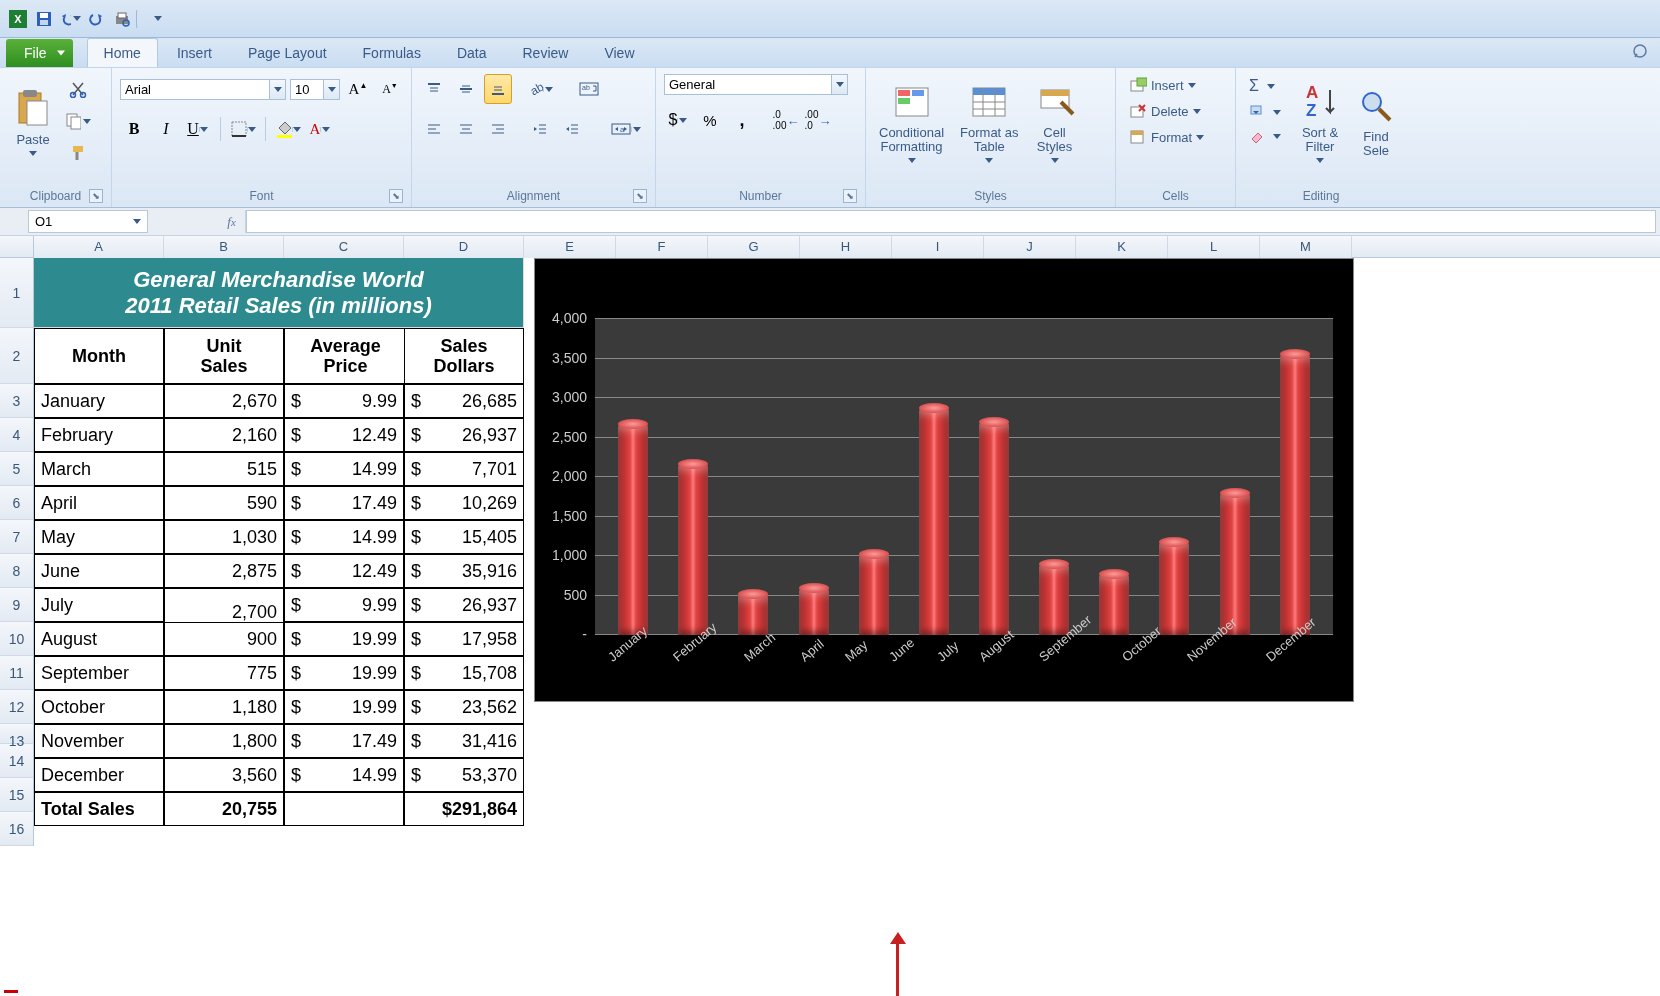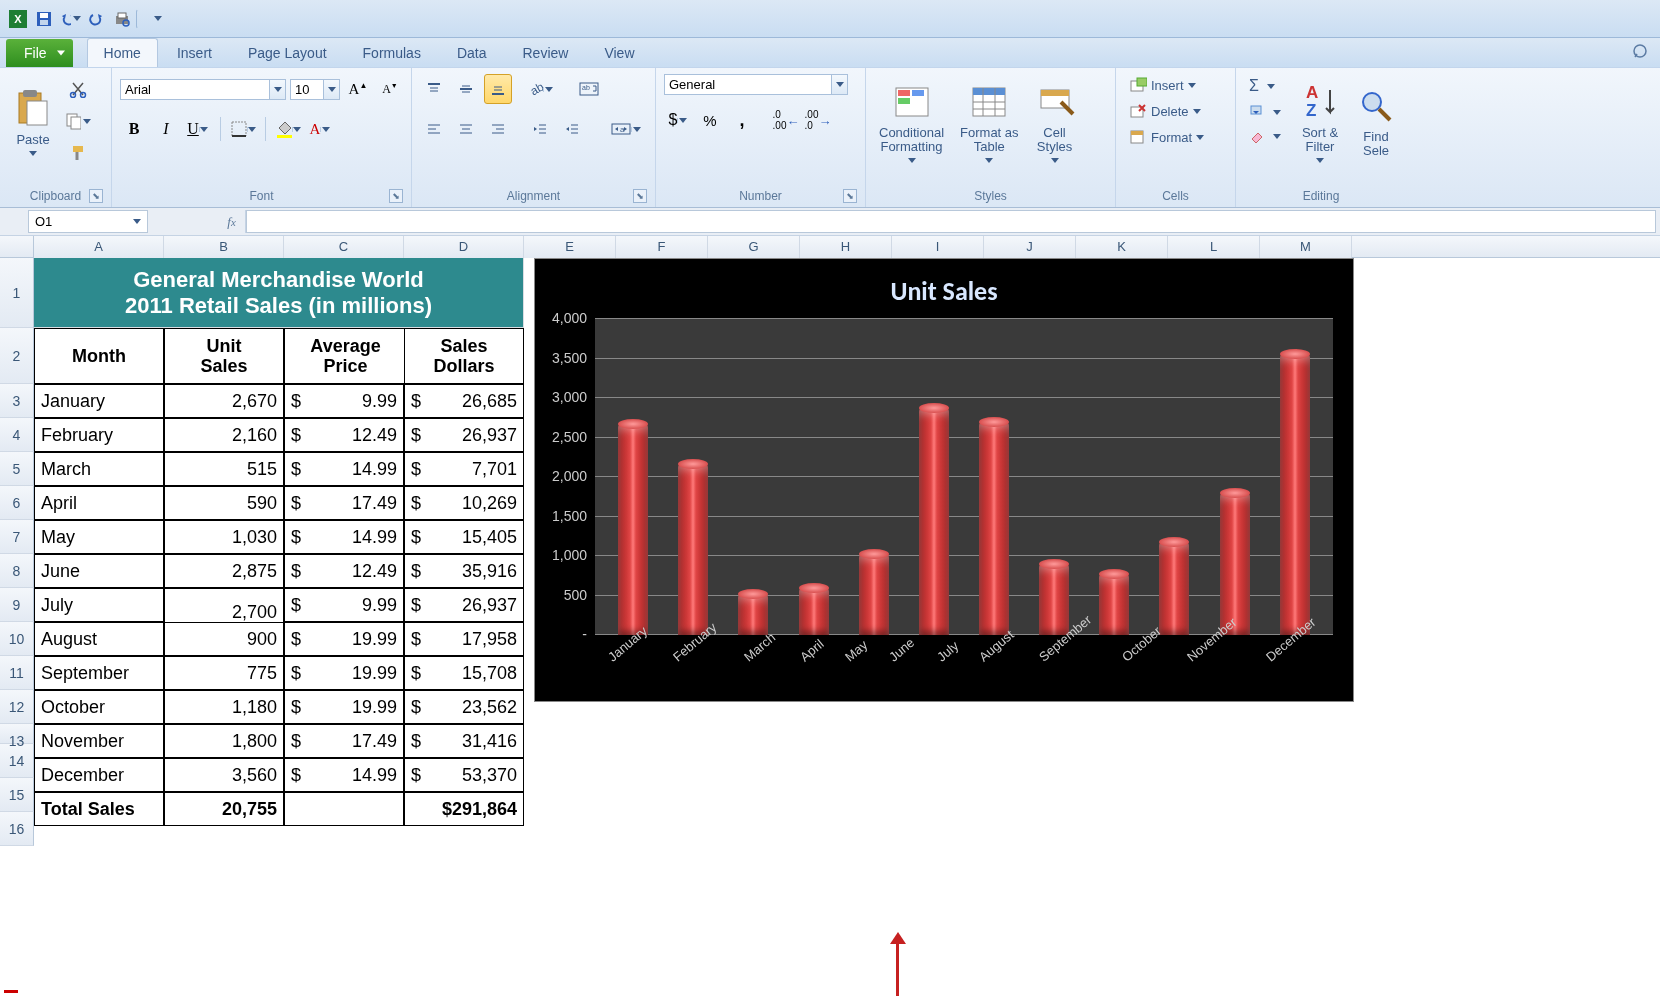--- a/index.html
+++ b/index.html
@@ -53,21 +53,21 @@
 .rowheaders { position: absolute; left: 0; top: 22px; width: 34px; }
 .corner { width: 34px; height: 22px; background: linear-gradient(#f4f7fb,#e3eaf3); border-right: 1px solid #b8c8da; border-bottom: 1px solid #b8c8da; }
 .colh { height: 22px; border-right: 1px solid #d0d9e5; text-align: center; color: #3a5777; font-size: 13px; line-height: 22px; background: linear-gradient(#f4f7fb,#e3eaf3); }
 .rowh { width: 34px; height: 34px; border-bottom: 1px solid #d0d9e5; border-right: 1px solid #b8c8da; text-align: center; color: #3a5777; font-size: 14px; line-height: 34px; background: linear-gradient(#f4f7fb,#e3eaf3); }
 .rowh.tall { height: 70px; line-height: 70px; }
 .rowh.med { height: 56px; line-height: 56px; }
 .cells { position: absolute; left: 34px; top: 22px; }
 .cell { position: absolute; border-right: 1px solid #d9dde2; border-bottom: 1px solid #d9dde2; font-size: 17px; padding: 2px 6px; display: flex; align-items: center; background: #fff; }
 
 
-.titlecell { background: #2d8a8e; color: #fff; font-weight: bold; text-align: right; justify-content: center; font-size: 22px; font-family: Arial; line-height: 26px; flex-direction: column; }
+.titlecell { background: #2d8a8e; color: #fff; font-style: italic; font-weight: bold; text-align: right; justify-content: center; font-size: 22px; font-family: Arial; line-height: 26px; flex-direction: column; }
 .hdrcell { font-weight: bold; text-align: center; justify-content: center; border: 1px solid #000; flex-direction: column; line-height: 20px; font-size: 18px; }
 .datacell { border: 1px solid #000; font-family: Arial; font-size: 18px; }
 .datacell.r { justify-content: flex-end; }
 .datacell.acct { justify-content: space-between; }
 
 
 .chart-obj { position: absolute; left: 500px; top: 0px; width: 820px; height: 444px; background: #000; border: 1px solid #888; }
 .chart-title { color: #d8e7ff; text-align: center; font-size: 26px; font-weight: bold; padding: 16px 0 8px; font-family: Calibri, sans-serif; }
 .plot-area { position: absolute; left: 60px; top: 60px; right: 20px; bottom: 66px; background: #3a3a3a; }
 .ygrid { position: absolute; left: 0; right: 0; height: 1px; background: #888; }
@@ -545,21 +545,20 @@
       <div class="rowh" style="height: 34px; line-height: 34px;">11</div>
       <div class="rowh" style="height: 34px; line-height: 34px;">12</div>
       <div class="rowh" style="height: 20px; line-height: 34px;">13</div>
       <div class="rowh" style="height: 34px; line-height: 34px;">14</div>
       <div class="rowh" style="height: 34px; line-height: 34px;">15</div>
       <div class="rowh" style="height: 34px; line-height: 34px;">16</div>
     </div>
   <div class="cells" id="cells">
 
     <div class="chart-obj">
-      <div class="chart-title">Unit Sales</div>
       <div class="plot-area">
         <div id="ygrids">
             <div class="ygrid" style="bottom: 0%;">
               <div class="ylab">-</div>
             </div>
             <div class="ygrid" style="bottom: 12.5%;">
               <div class="ylab">500</div>
             </div>
             <div class="ygrid" style="bottom: 25%;">
               <div class="ylab">1,000</div>

